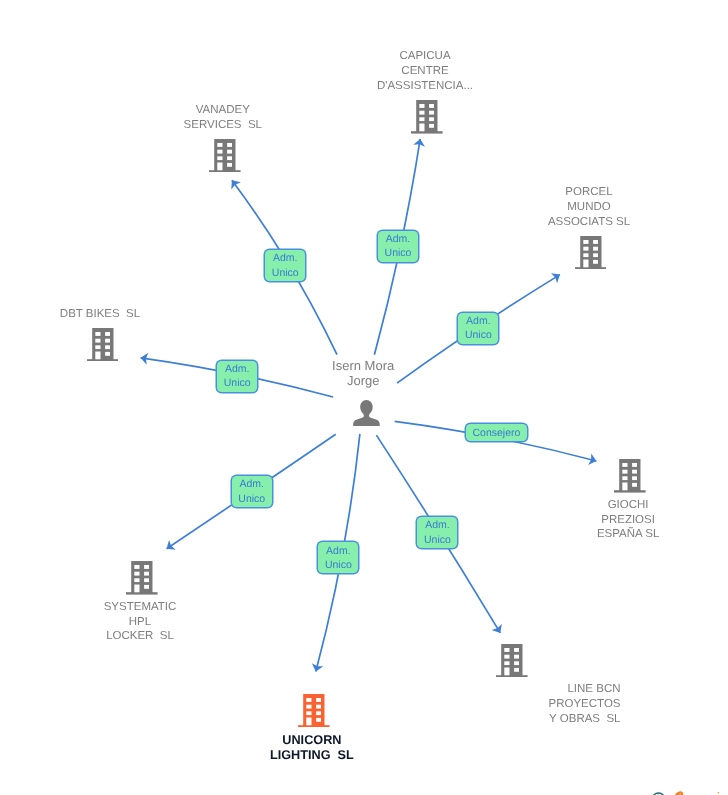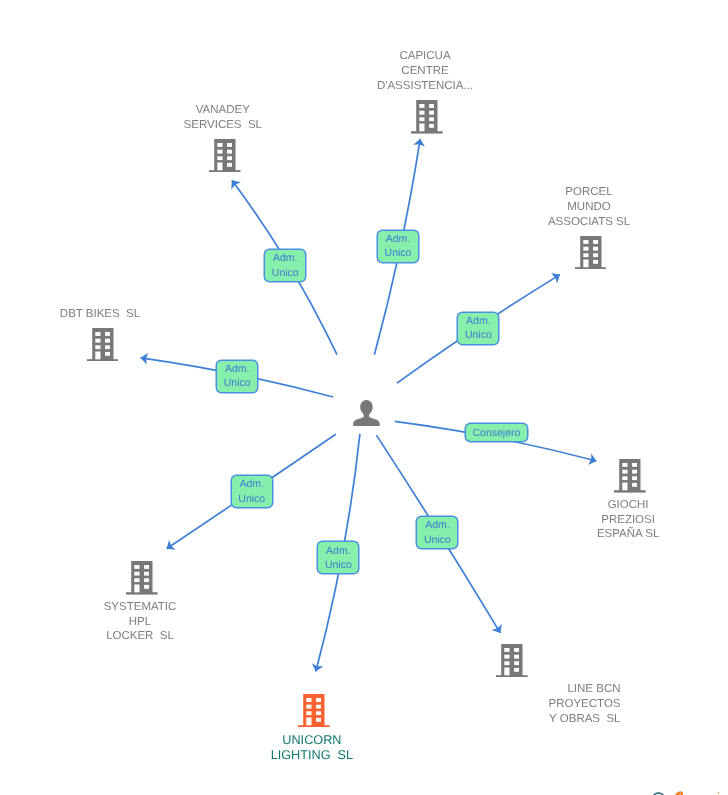--- a/index.html
+++ b/index.html
@@ -6,21 +6,21 @@
   html,body{margin:0;padding:0;background:#ffffff;}
   body{width:728px;height:795px;position:relative;overflow:hidden;
        font-family:"Liberation Sans",sans-serif;
        -webkit-font-smoothing:antialiased;text-rendering:geometricPrecision;}
   #graph{position:absolute;left:0;top:15px;width:592px;height:795px;}
   #edges{position:absolute;left:0;top:0;width:728px;height:795px;}
   .node{position:absolute;}
   .nlabel{position:absolute;font-size:11.5px;line-height:14.8px;color:#7e7e7e;
           text-align:center;white-space:pre;width:220px;}
   .nlabel.person{font-size:13px;line-height:14.9px;}
-  .nlabel.hl{font-size:12.7px;font-weight:normal;color:#0f766e;line-height:14.9px;}
+  .nlabel.hl{font-size:12.7px;font-weight:bold;color:#0f172a;line-height:14.9px;}
   .elabel{position:absolute;background:#86efac;border-radius:4.5px;
           box-shadow:0 0 0 1.5px #4a90e2;color:#3b7ad4;font-size:10.5px;
           line-height:14.2px;text-align:center;white-space:pre;
           box-sizing:content-box;padding:1.3px 6.55px;}
   .logo{position:absolute;}
 </style>
 </head>
 <body>
 
 <div id="graph">
@@ -194,20 +194,22 @@
           <rect x="8.3" y="23.5" width="5.2" height="7.8"></rect>
           <rect x="18.1" y="23.9" width="4.9" height="3.9"></rect>
         </g>
       </svg></div>
     <div class="nlabel" style="left: 400.5px; top: 667.15px; line-height: 14.8px; text-align: right;">LINE BCN
 PROYECTOS
 Y OBRAS  SL</div>
     <div class="node" style="left: 352.9px; top: 384.8px;"><svg width="26.9" height="26.4" viewBox="0 0 26.9 26.4">
         <path fill="#787878" d="M13.45,0.1 C9.9,0.1 7.2,3.0 7.2,7.0 C7.2,9.5 8.2,11.8 9.7,13.2 C10.4,13.9 10.8,14.4 10.8,15.2 L10.8,16.0 C10.8,17.0 10.0,17.5 8.6,17.9 C6.2,18.6 3.1,19.4 1.9,20.4 C0.85,21.3 0.35,22.4 0.25,23.6 L0.1,26.3 L26.8,26.3 L26.65,23.6 C26.55,22.4 26.05,21.3 25.0,20.4 C23.8,19.4 20.7,18.6 18.3,17.9 C16.9,17.5 16.1,17.0 16.1,16.0 L16.1,15.2 C16.1,14.4 16.5,13.9 17.2,13.2 C18.7,11.8 19.7,9.5 19.7,7.0 C19.7,3.0 17.0,0.1 13.45,0.1 Z"></path>
       </svg></div>
+    <div class="nlabel person" style="left: 253.2px; top: 344.2px;">Isern Mora
+Jorge</div>
     <div class="elabel" style="left: 378.023px; top: 215.55px;">Adm.
 Unico</div>
     <div class="elabel" style="left: 265.273px; top: 235.1px;">Adm.
 Unico</div>
     <div class="elabel" style="left: 458.373px; top: 297.75px;">Adm.
 Unico</div>
     <div class="elabel" style="left: 217.223px; top: 345.9px;">Adm.
 Unico</div>
     <div class="elabel" style="left: 465.916px; top: 409.402px;">Consejero</div>
     <div class="elabel" style="left: 231.773px; top: 461.1px;">Adm.

